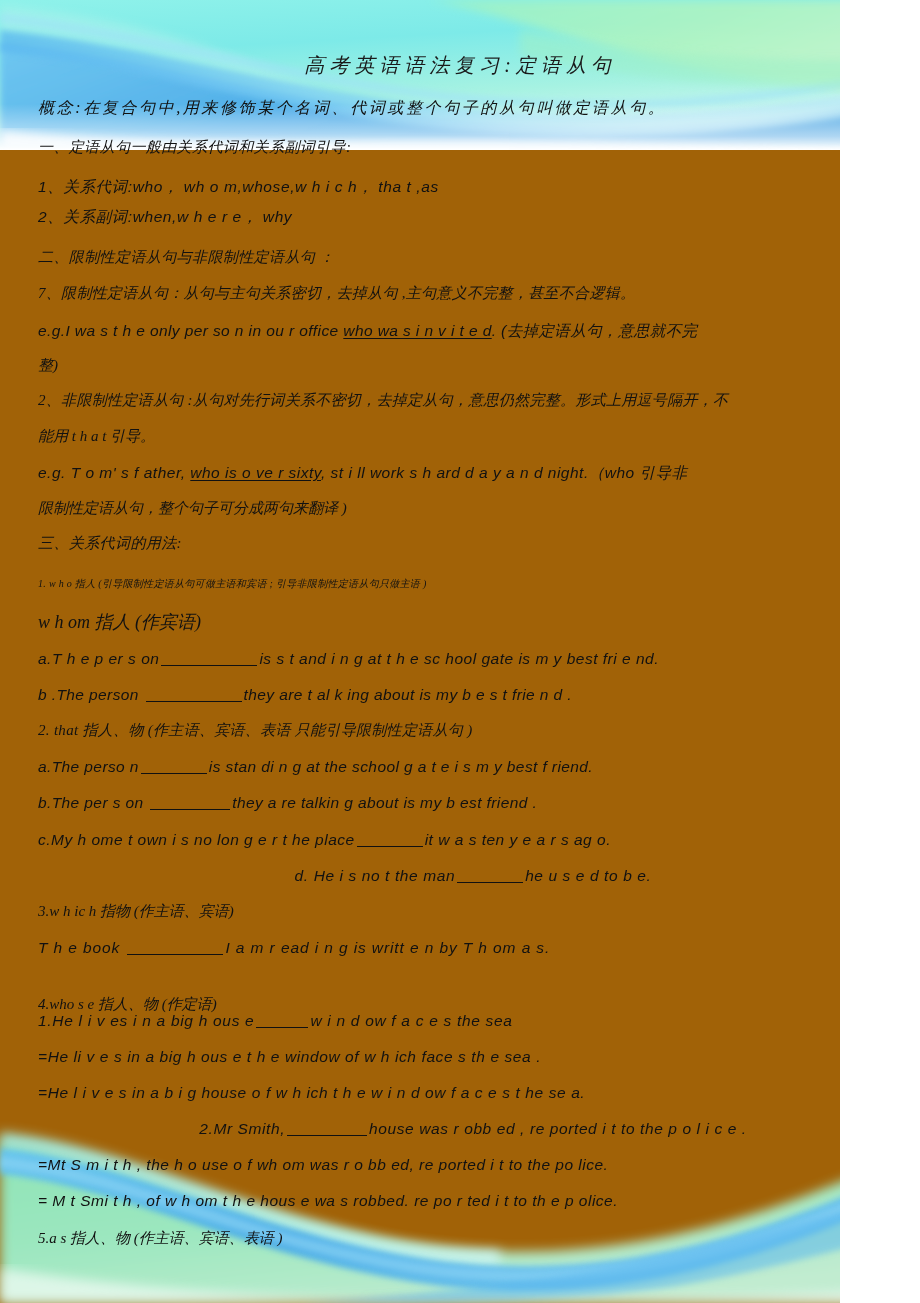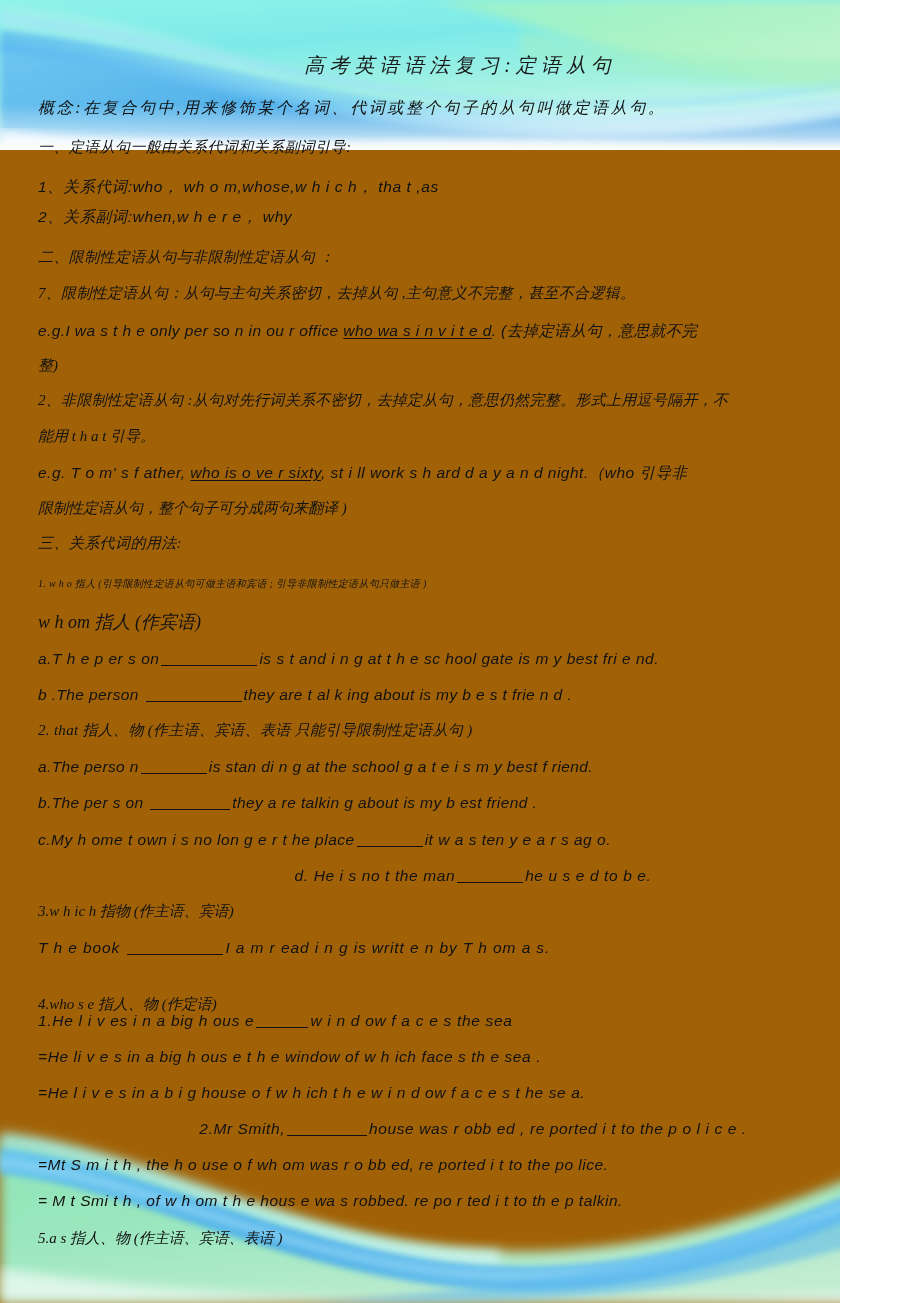--- a/index.html
+++ b/index.html
@@ -289,18 +289,18 @@
     <div class="line en" style="top:1048px; letter-spacing:0.6px;">=He li v e s  in a big  h ous e t h e   window  of  w h ich  face s th e  sea .</div>
 
     <div class="line en" style="top:1084px; letter-spacing:0.6px;">=He  l i v e s  in a b i g  house o f w h ich  t h e w i n d ow  f a c e s  t he se a.</div>
 
     <div class="line en" style="top:1120px; letter-spacing:0.6px;text-align:center;">
       <span>2.Mr   Smith,</span><span class="blank b-lg"></span><span>house was r obb ed , re ported  i t to the p o l i c e .</span>
     </div>
 
     <div class="line en" style="top:1156px; letter-spacing:0.5px;">=Mt  S m i t h , the   h o use o f wh om  was   r o bb ed, re ported  i t   to  the po lice.</div>
 
-    <div class="line en" style="top:1192px; letter-spacing:0.5px;">=  M t  Smi t h , of   w h om  t h e  hous e  wa s robbed.  re po r ted  i t to th e  p talkin.</div>
+    <div class="line en" style="top:1192px; letter-spacing:0.5px;">=  M t  Smi t h , of   w h om  t h e  hous e  wa s robbed.  re po r ted  i t to th e  p olice.</div>
 
     <div class="line cn" style="top:1230px; font-size:15px;">5.a s   指人、物     (作主语、宾语、表语 )</div>
 
   </div>
 </div>
 
 </body></html>

